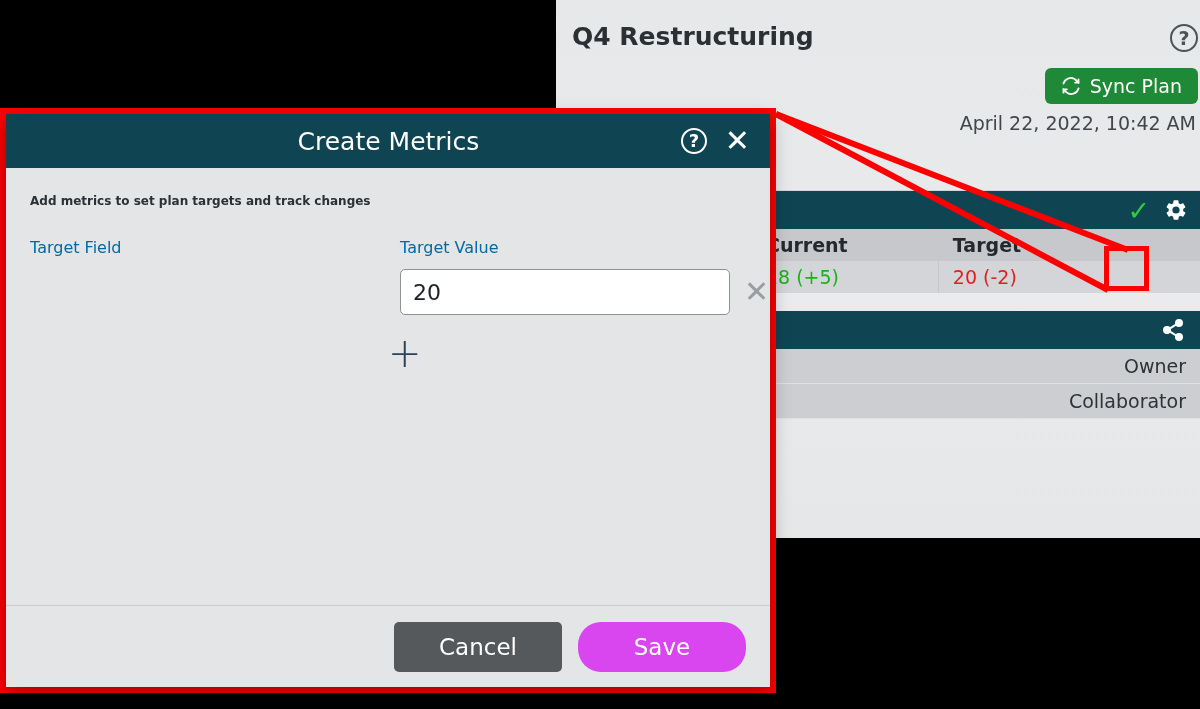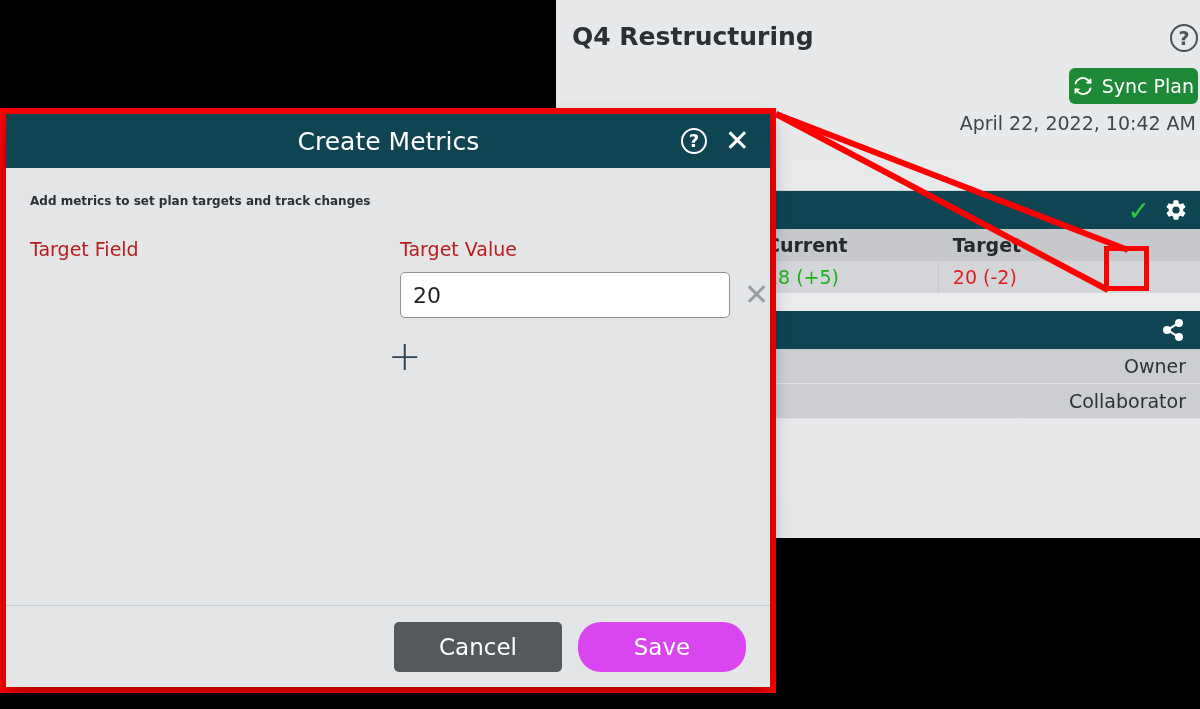--- a/index.html
+++ b/index.html
@@ -38,21 +38,21 @@
     line-height: 1;
   }
   .plan-help {
     position: absolute; right: 18px; top: 24px; cursor: pointer;
   }
   .sync-btn {
     position: absolute; right: 18px; top: 68px;
     background: #1e8a37;
     color: #fff;
     border: none; border-radius: 6px;
-    padding: 7px 4px;
+    padding: 7px 16px;
     font-size: 19px;
     display: flex; align-items: center; gap: 9px;
     cursor: pointer;
     font-family: "DejaVu Sans", sans-serif;
   }
   .sync-icon { display: inline-block; width: 20px; height: 20px; }
   .date-line {
     position: absolute; right: 20px;
     font-size: 19px; color: #40464b; white-space: nowrap;
   }
@@ -160,21 +160,21 @@
   }
   .modal-subtitle {
     font-size: 12px; font-weight: bold; color: #2b3035;
     margin-bottom: 30px;
   }
   .form-grid {
     display: grid;
     grid-template-columns: 370px 1fr;
   }
   .col-label {
-    font-size: 19px; color: #b91c1c;
+    font-size: 16px; color: #0369a1;
     margin-bottom: 12px;
   }
   .select-wrap { position: relative; width: 322px; }
   .fake-select {
     width: 322px; height: 42px;
     background: #d1d3d6;
     border: none; border-radius: 5px;
     font-size: 20px; color: #8b9096;
     padding: 0 36px 0 14px;
     display: flex; align-items: center;

